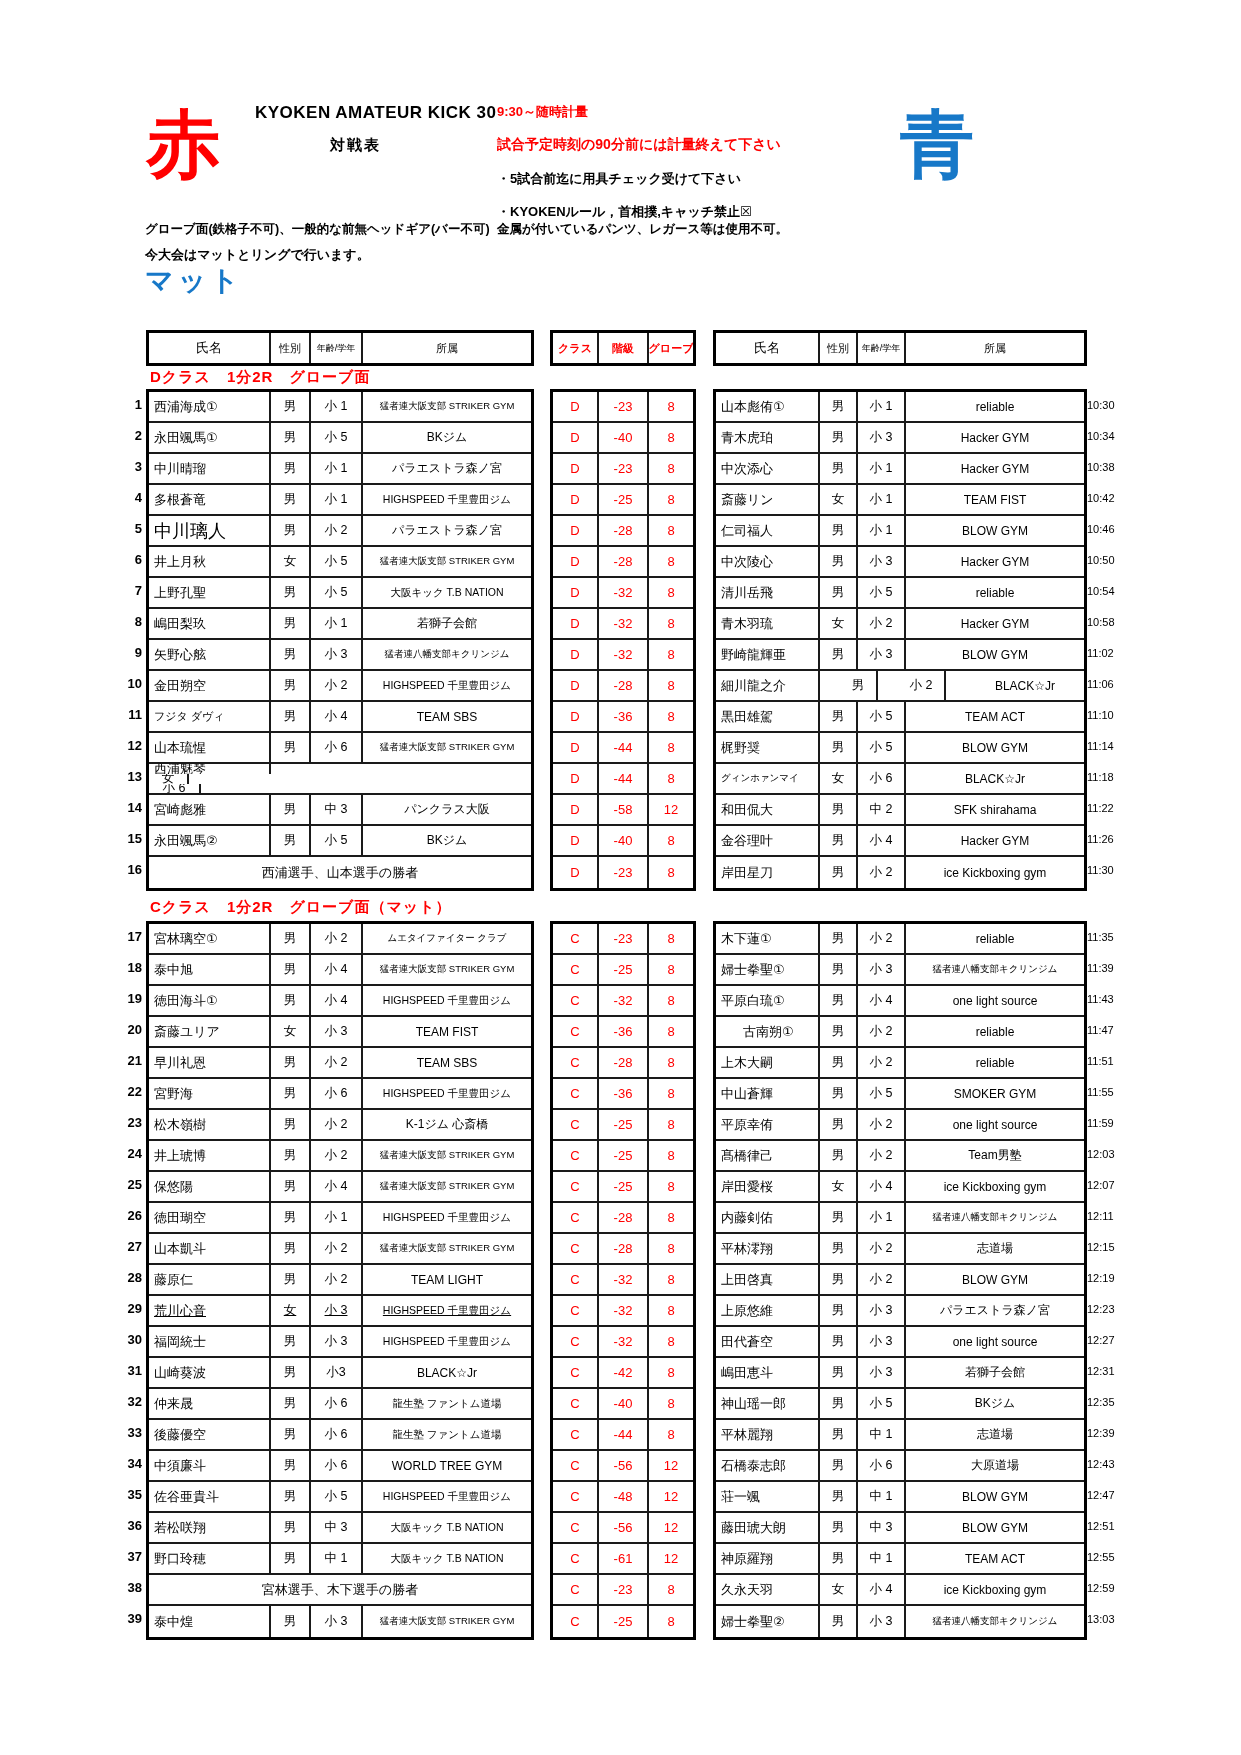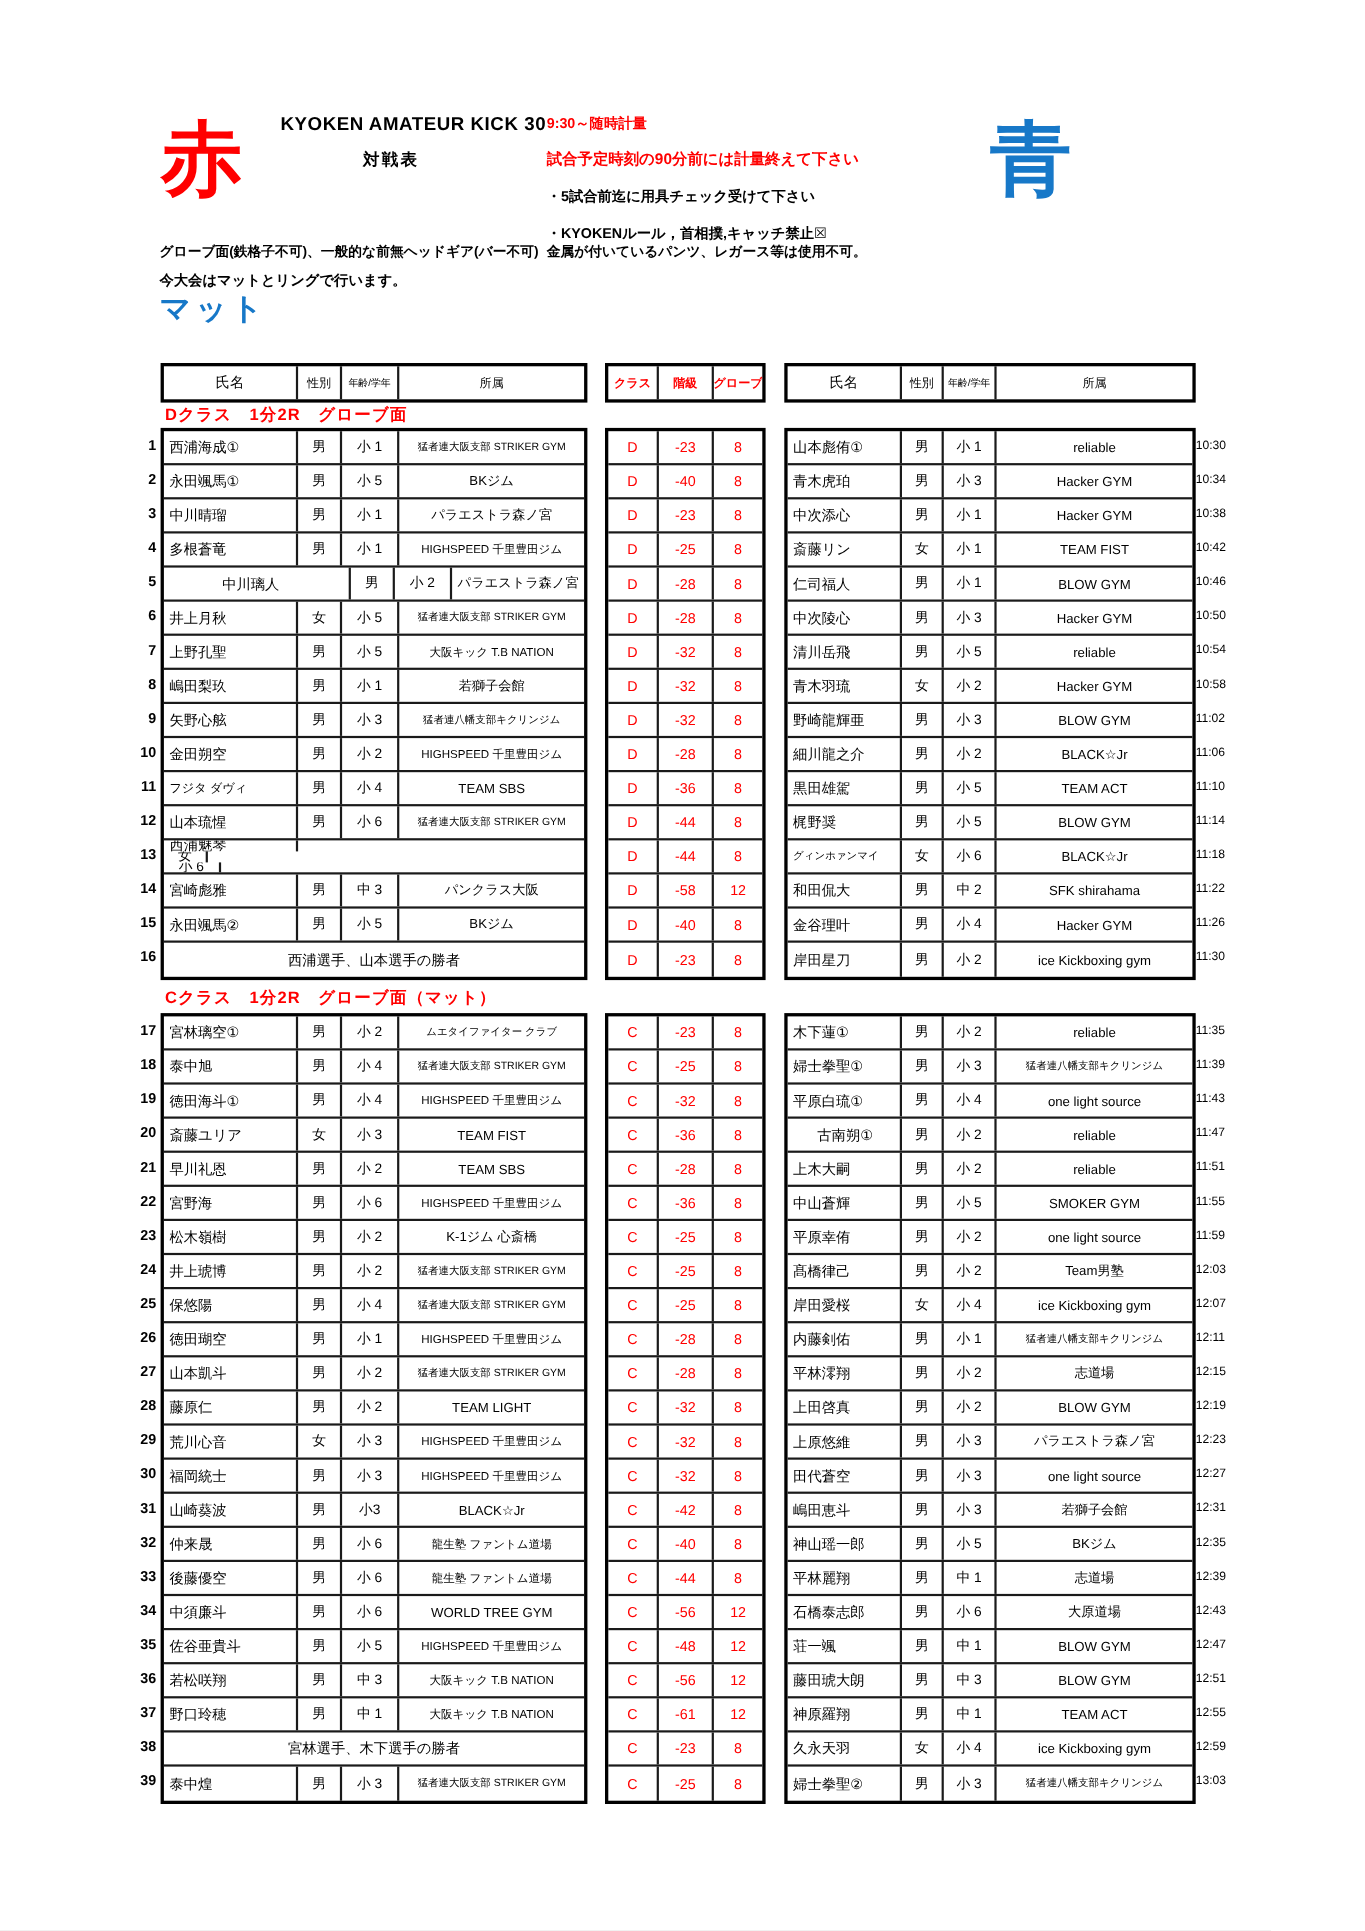--- a/index.html
+++ b/index.html
@@ -128,21 +128,21 @@
           <div class="cell " style="width: 52px; font-size: 12.5px;">小 1</div>
           <div class="cell flex1" style="font-size: 12px;">パラエストラ森ノ宮</div>
         </div>
         <div class="trow" style="height: 31px;">
           <div class="cell name" style="width: 122px; font-size: 13px;">多根蒼竜</div>
           <div class="cell " style="width: 40px; font-size: 12.5px;">男</div>
           <div class="cell " style="width: 52px; font-size: 12.5px;">小 1</div>
           <div class="cell flex1" style="font-size: 10.5px;">HIGHSPEED 千里豊田ジム</div>
         </div>
         <div class="trow" style="height: 31px;">
-          <div class="cell name" style="width: 122px; font-size: 13px; margin-left: 48px;">中川璃人</div>
+          <div class="cell name" style="width: 122px; font-size: 18px;">中川璃人</div>
           <div class="cell " style="width: 40px; font-size: 12.5px;">男</div>
           <div class="cell " style="width: 52px; font-size: 12.5px;">小 2</div>
           <div class="cell flex1" style="font-size: 12px;">パラエストラ森ノ宮</div>
         </div>
         <div class="trow" style="height: 31px;">
           <div class="cell name" style="width: 122px; font-size: 13px;">井上月秋</div>
           <div class="cell " style="width: 40px; font-size: 12.5px;">女</div>
           <div class="cell " style="width: 52px; font-size: 12.5px;">小 5</div>
           <div class="cell flex1" style="font-size: 9.5px;">猛者連大阪支部 STRIKER GYM</div>
         </div>
@@ -334,21 +334,21 @@
           <div class="cell " style="width: 38px; font-size: 12.5px;">女</div>
           <div class="cell " style="width: 48px; font-size: 12.5px;">小 2</div>
           <div class="cell flex1" style="font-size: 12px;">Hacker GYM</div>
         </div>
         <div class="trow" style="height: 31px;">
           <div class="cell name" style="width: 104px; font-size: 13px;">野崎龍輝亜</div>
           <div class="cell " style="width: 38px; font-size: 12.5px;">男</div>
           <div class="cell " style="width: 48px; font-size: 12.5px;">小 3</div>
           <div class="cell flex1" style="font-size: 12px;">BLOW GYM</div>
         </div>
-        <div class="trow" style="height: 31px;">
+        <div class="trow" style="height: 31px; gap: 20px;">
           <div class="cell name" style="width: 104px; font-size: 13px;">細川龍之介</div>
           <div class="cell " style="width: 38px; font-size: 12.5px;">男</div>
           <div class="cell " style="width: 48px; font-size: 12.5px;">小 2</div>
           <div class="cell flex1" style="font-size: 12px;">BLACK☆Jr</div>
         </div>
         <div class="trow" style="height: 31px;">
           <div class="cell name" style="width: 104px; font-size: 13px;">黒田雄駕</div>
           <div class="cell " style="width: 38px; font-size: 12.5px;">男</div>
           <div class="cell " style="width: 48px; font-size: 12.5px;">小 5</div>
           <div class="cell flex1" style="font-size: 12px;">TEAM ACT</div>
@@ -494,21 +494,21 @@
           <div class="cell " style="width: 40px; font-size: 12.5px;">男</div>
           <div class="cell " style="width: 52px; font-size: 12.5px;">小 2</div>
           <div class="cell flex1" style="font-size: 9.5px;">猛者連大阪支部 STRIKER GYM</div>
         </div>
         <div class="trow" style="height: 31px;">
           <div class="cell name" style="width: 122px; font-size: 13px;">藤原仁</div>
           <div class="cell " style="width: 40px; font-size: 12.5px;">男</div>
           <div class="cell " style="width: 52px; font-size: 12.5px;">小 2</div>
           <div class="cell flex1" style="font-size: 12px;">TEAM LIGHT</div>
         </div>
-        <div class="trow" style="height: 31px;">
+        <div class="trow" style="height: 31px; text-decoration: underline;">
           <div class="cell name" style="width: 122px; font-size: 13px;">荒川心音</div>
           <div class="cell " style="width: 40px; font-size: 12.5px;">女</div>
           <div class="cell " style="width: 52px; font-size: 12.5px;">小 3</div>
           <div class="cell flex1" style="font-size: 10.5px;">HIGHSPEED 千里豊田ジム</div>
         </div>
         <div class="trow" style="height: 31px;">
           <div class="cell name" style="width: 122px; font-size: 13px;">福岡統士</div>
           <div class="cell " style="width: 40px; font-size: 12.5px;">男</div>
           <div class="cell " style="width: 52px; font-size: 12.5px;">小 3</div>
           <div class="cell flex1" style="font-size: 10.5px;">HIGHSPEED 千里豊田ジム</div>

